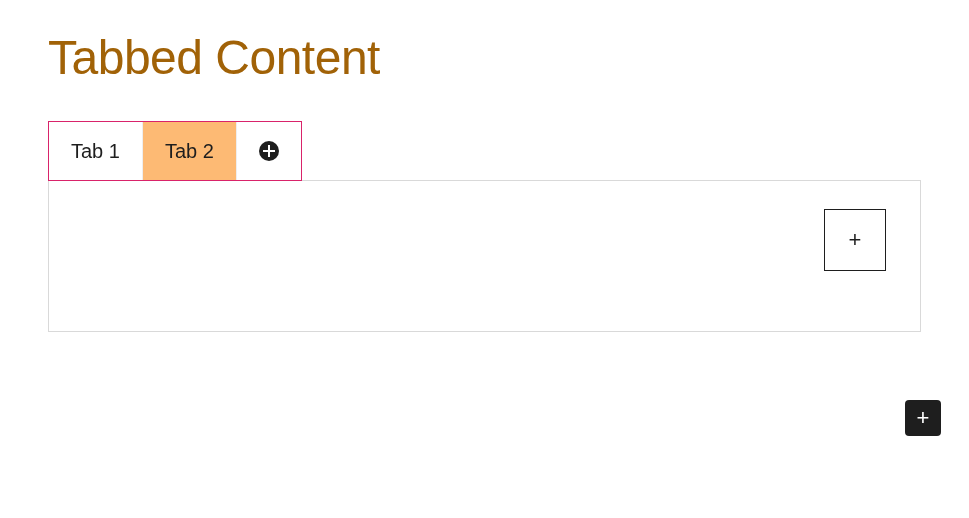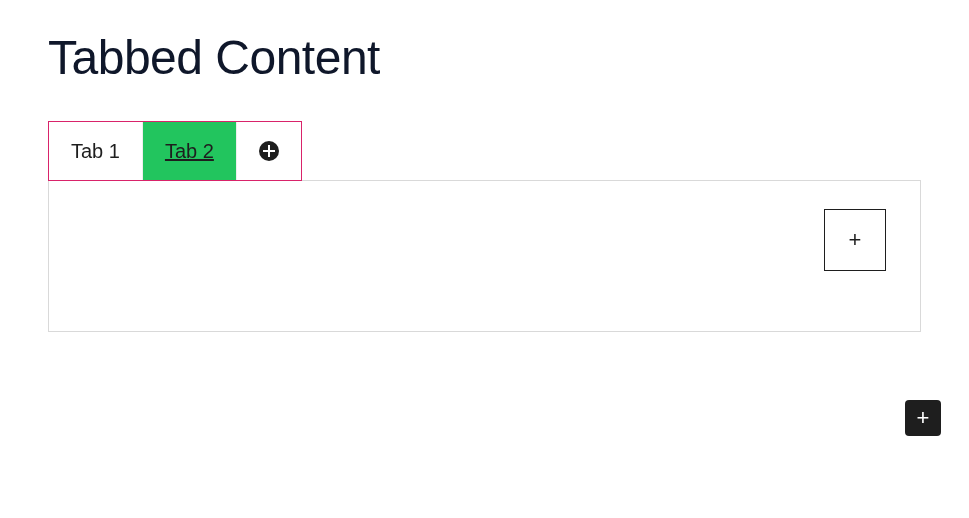--- a/index.html
+++ b/index.html
@@ -14,21 +14,21 @@
       height: 518px;
       position: relative;
     }
     .container {
       padding: 30px 48px 0 48px;
     }
     .page-title {
       font-size: 48px;
       font-weight: 500;
       letter-spacing: -0.5px;
-      color: #0f172a;
+      color: #a16207;
     }
     .tabs-block {
       position: relative;
     }
     .tab-list {
       display: flex;
       align-items: stretch;
       border: 1.5px solid #d9236a;
       width: fit-content;
       background: #fff;
@@ -47,22 +47,21 @@
       background: #fff;
       border-right: 1px solid #eee;
       cursor: pointer;
       user-select: none;
       min-height: 58px;
     }
     .tab-item:last-child {
       border-right: none;
     }
     .tab-item.active {
-      background: #22c55e;
-      text-decoration: underline;
+      background: #fdba74;
     }
     .tab-add {
       display: flex;
       align-items: center;
       justify-content: center;
       padding: 0 20px;
       background: #fff;
       cursor: pointer;
     }
     .tab-add-icon {

